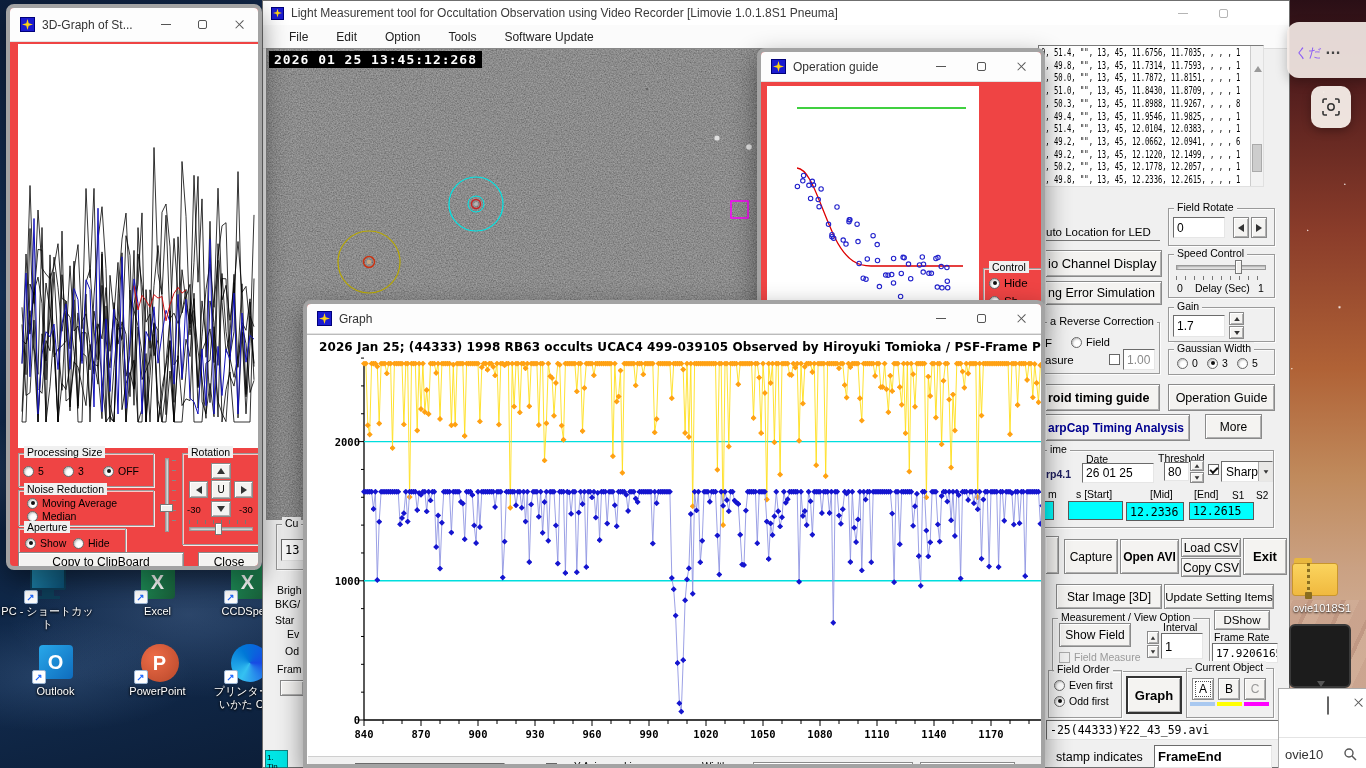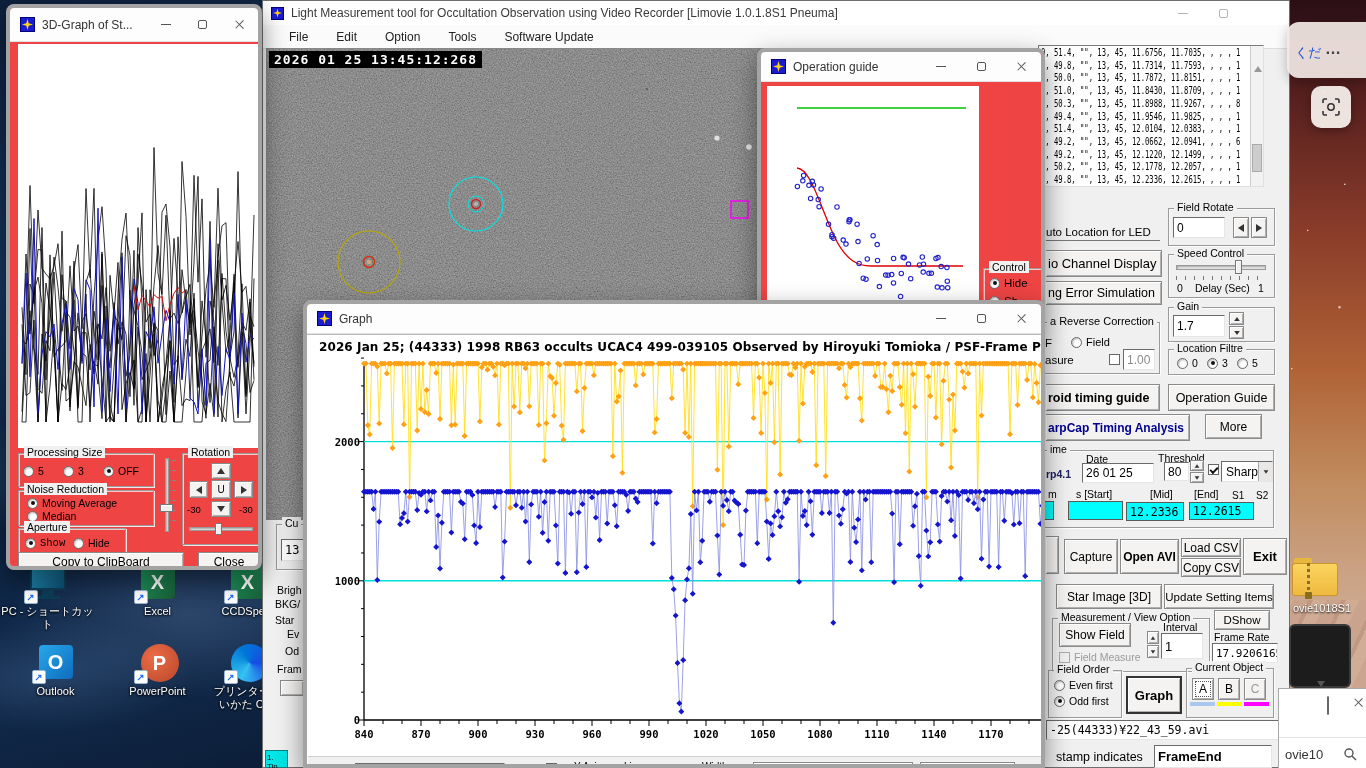--- a/index.html
+++ b/index.html
@@ -291,21 +291,21 @@
       <div class="inp" style="left:4px;top:7px;width:52px;height:22px;">1.7</div>
       <div class="btn" style="left:60px;top:4px;width:15px;height:13px;">
           <span class="tri-u" style="transform:scale(.7);"></span>
         </div>
       <div class="btn" style="left:60px;top:18px;width:15px;height:13px;">
           <span class="tri-d" style="transform:scale(.7);"></span>
         </div>
     </div>
 
     <div class="grp" style="left:1168px;top:349px;width:107px;height:26px;">
-      <span class="cap">Location Filtre</span>
+      <span class="cap">Gaussian Width</span>
       <span class="rrow" style="left:8px;top:7px;">
           <span class="radio"></span>
           <span>0</span>
         </span>
       <span class="rrow" style="left:38px;top:7px;">
           <span class="radio on"></span>
           <span>3</span>
         </span>
       <span class="rrow" style="left:68px;top:7px;">
           <span class="radio"></span>
@@ -657,21 +657,21 @@
           <span class="radio on"></span>
           <span>Moving Average</span>
         </span>
       <span class="rrow" style="left:8px;top:19px;">
           <span class="radio"></span>
           <span>Median</span>
         </span>
     </div>
     <div class="grp" style="left:8px;top:520px;width:108px;height:26px;">
       <span class="cap">Aperture</span>
-      <span class="rrow" style="left:6px;top:8px;font-family:Liberation Mono, monospace;">
+      <span class="rrow" style="left:6px;top:8px;">
           <span class="radio on"></span>
           <span>Show</span>
         </span>
       <span class="rrow" style="left:54px;top:8px;">
           <span class="radio"></span>
           <span>Hide</span>
         </span>
     </div>
 
     <div class="sl-track" style="left:155px;top:450px;width:4px;height:74px;"></div>
@@ -698,21 +698,21 @@
       <div class="abs" style="left:6px;top:66px;width:64px;height:4px;background:repeating-linear-gradient(90deg,#777 0 1px,transparent 1px 8px);"></div>
       <div class="sl-track" style="left:6px;top:73px;width:64px;height:4px;"></div>
       <div class="sl-thumb" style="left:32px;top:69px;width:7px;height:12px;"></div>
     </div>
 
     <div class="btn" style="left:8px;top:544px;width:166px;height:20px;">Copy to ClipBoard</div>
     <div class="btn" style="left:188px;top:544px;width:62px;height:20px;">Close</div>
   </div>
 
   <div class="abs" style="left:1287px;top:22px;width:79px;height:56px;background:rgba(243,233,229,.92);border-radius:12px 0 0 12px;box-shadow:0 4px 12px rgba(0,0,0,.25);z-index:6;">
-    <span class="frag" style="left:8px;top:22px;font-size:13px;color:#1d4ed8;">くだ</span>
+    <span class="frag" style="left:8px;top:22px;font-size:13px;color:#8b5cf6;">くだ</span>
     <span class="frag" style="left:38px;top:18px;font-size:16px;font-weight:700;color:#444;">…</span>
   </div>
   <div class="abs" style="left:1311px;top:86px;width:40px;height:42px;background:rgba(246,238,233,.95);border-radius:10px;box-shadow:0 3px 10px rgba(0,0,0,.3);display:flex;align-items:center;justify-content:center;z-index:6;">
     <svg width="20" height="20" viewBox="0 0 20 20">
       <path d="M2,6 V3.5 Q2,2 3.5,2 H6 M14,2 h2.5 Q18,2 18,3.5 V6 M18,14 v2.5 Q18,18 16.5,18 H14 M6,18 H3.5 Q2,18 2,16.5 V14" stroke="#333" stroke-width="1.6" fill="none"></path>
       <circle cx="10" cy="10" r="3.2" stroke="#333" stroke-width="1.5" fill="none"></circle>
     </svg>
   </div>
 
   <div class="abs" style="left:1292px;top:558px;width:60px;height:56px;z-index:6;">

